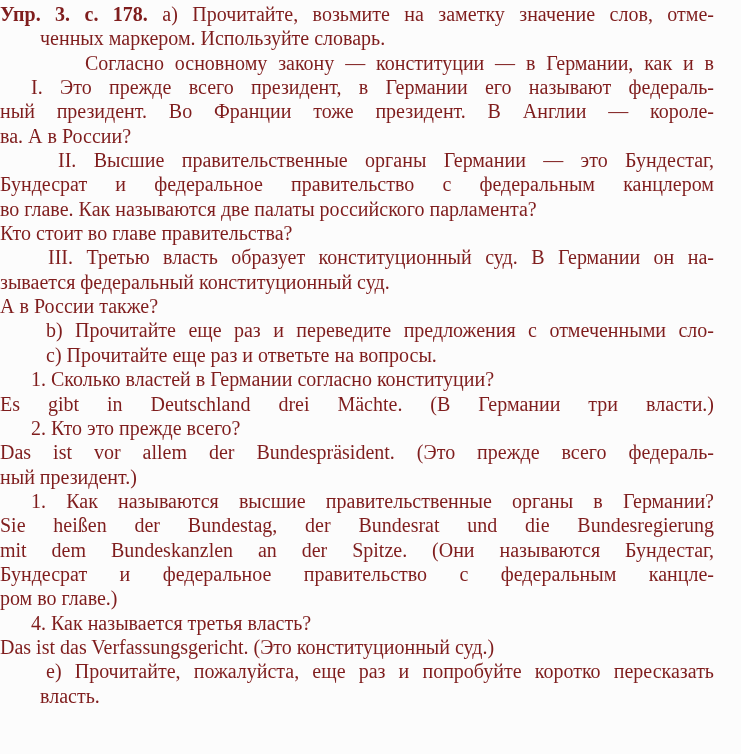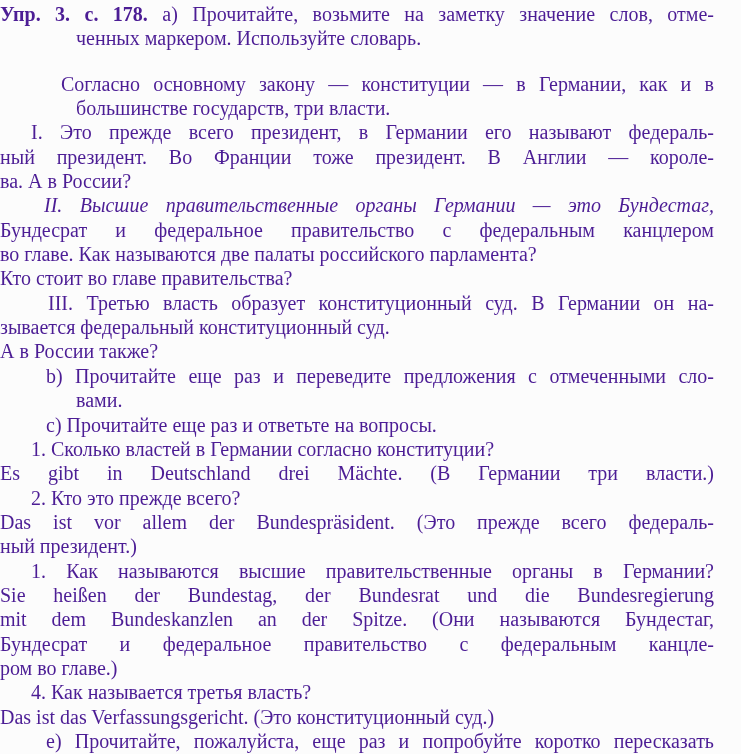--- a/index.html
+++ b/index.html
@@ -11,64 +11,62 @@
     overflow: hidden;
   }
   .page {
     box-sizing: border-box;
     width: 741px;
     height: 534px;
     padding: 2px 27px 0 0;
     font-family: "Liberation Serif", "DejaVu Serif", serif;
     font-size: 20px;
     line-height: 24.35px;
-    color: #4c1d95;
+    color: #7f1d1d;
     border-radius: 12px;
   }
   .line {
     box-sizing: border-box;
     min-height: 24.35px;
   }
   .line b { font-weight: bold; }
   .just {
     text-align: justify;
     text-align-last: justify;
     text-justify: inter-word;
   }
   
   .ind-h      { padding-left: 0px;  }  
   .ind-letter { padding-left: 46px; }  
-  .ind-cont   { padding-left: 40px; margin-left: 36px; }  
+  .ind-cont   { padding-left: 40px; }  
   .ind-roman3 { padding-left: 48px; }  
-  .ind-roman2 { padding-left: 44px; font-style: italic; }  
+  .ind-roman2 { padding-left: 58px; }  
   .ind-num    { padding-left: 31px; }  
-  .ind-par    { padding-left: 61px; margin-top: 21px; }  
+  .ind-par    { padding-left: 85px; }  
   .ind-body   { }  
 </style>
 </head>
 <body>
 
 <div class="page">
   <div>
       <div class="line ind-h just"><b>Упр. 3. с. 178.</b><span> а) Прочитайте, возьмите на заметку значение слов, отме-</span></div>
       <div class="line ind-cont"><span>ченных маркером. Используйте словарь.</span></div>
       <div class="line ind-par just"><span>Согласно основному закону — конституции — в Германии, как и в</span></div>
-      <div class="line ind-cont"><span>большинстве государств, три власти.</span></div>
       <div class="line ind-num just"><span>I. Это прежде всего президент, в Германии его называют федераль-</span></div>
       <div class="line ind-body just"><span>ный президент. Во Франции тоже президент. В Англии — короле-</span></div>
       <div class="line ind-body"><span>ва. А в России?</span></div>
       <div class="line ind-roman2 just"><span>II. Высшие правительственные органы Германии — это Бундестаг,</span></div>
       <div class="line ind-body just"><span>Бундесрат и федеральное правительство с федеральным канцлером</span></div>
       <div class="line ind-body"><span>во главе. Как называются две палаты российского парламента?</span></div>
       <div class="line ind-body"><span>Кто стоит во главе правительства?</span></div>
       <div class="line ind-roman3 just"><span>III. Третью власть образует конституционный суд. В Германии он на-</span></div>
       <div class="line ind-body"><span>зывается федеральный конституционный суд.</span></div>
       <div class="line ind-body"><span>А в России также?</span></div>
       <div class="line ind-letter just"><span>b) Прочитайте еще раз и переведите предложения с отмеченными сло-</span></div>
-      <div class="line ind-cont"><span>вами.</span></div>
       <div class="line ind-letter"><span>c) Прочитайте еще раз и ответьте на вопросы.</span></div>
       <div class="line ind-num"><span>1. Сколько властей в Германии согласно конституции?</span></div>
       <div class="line ind-body just"><span>Es gibt in Deutschland drei Mächte. (В Германии три власти.)</span></div>
       <div class="line ind-num"><span>2. Кто это прежде всего?</span></div>
       <div class="line ind-body just"><span>Das ist vor allem der Bundespräsident. (Это прежде всего федераль-</span></div>
       <div class="line ind-body"><span>ный президент.)</span></div>
       <div class="line ind-num just"><span>1. Как называются высшие правительственные органы в Германии?</span></div>
       <div class="line ind-body just"><span>Sie heißen der Bundestag, der Bundesrat und die Bundesregierung</span></div>
       <div class="line ind-body just"><span>mit dem Bundeskanzlen an der Spitze. (Они называются Бундестаг,</span></div>
       <div class="line ind-body just"><span>Бундесрат и федеральное правительство с федеральным канцле-</span></div>

